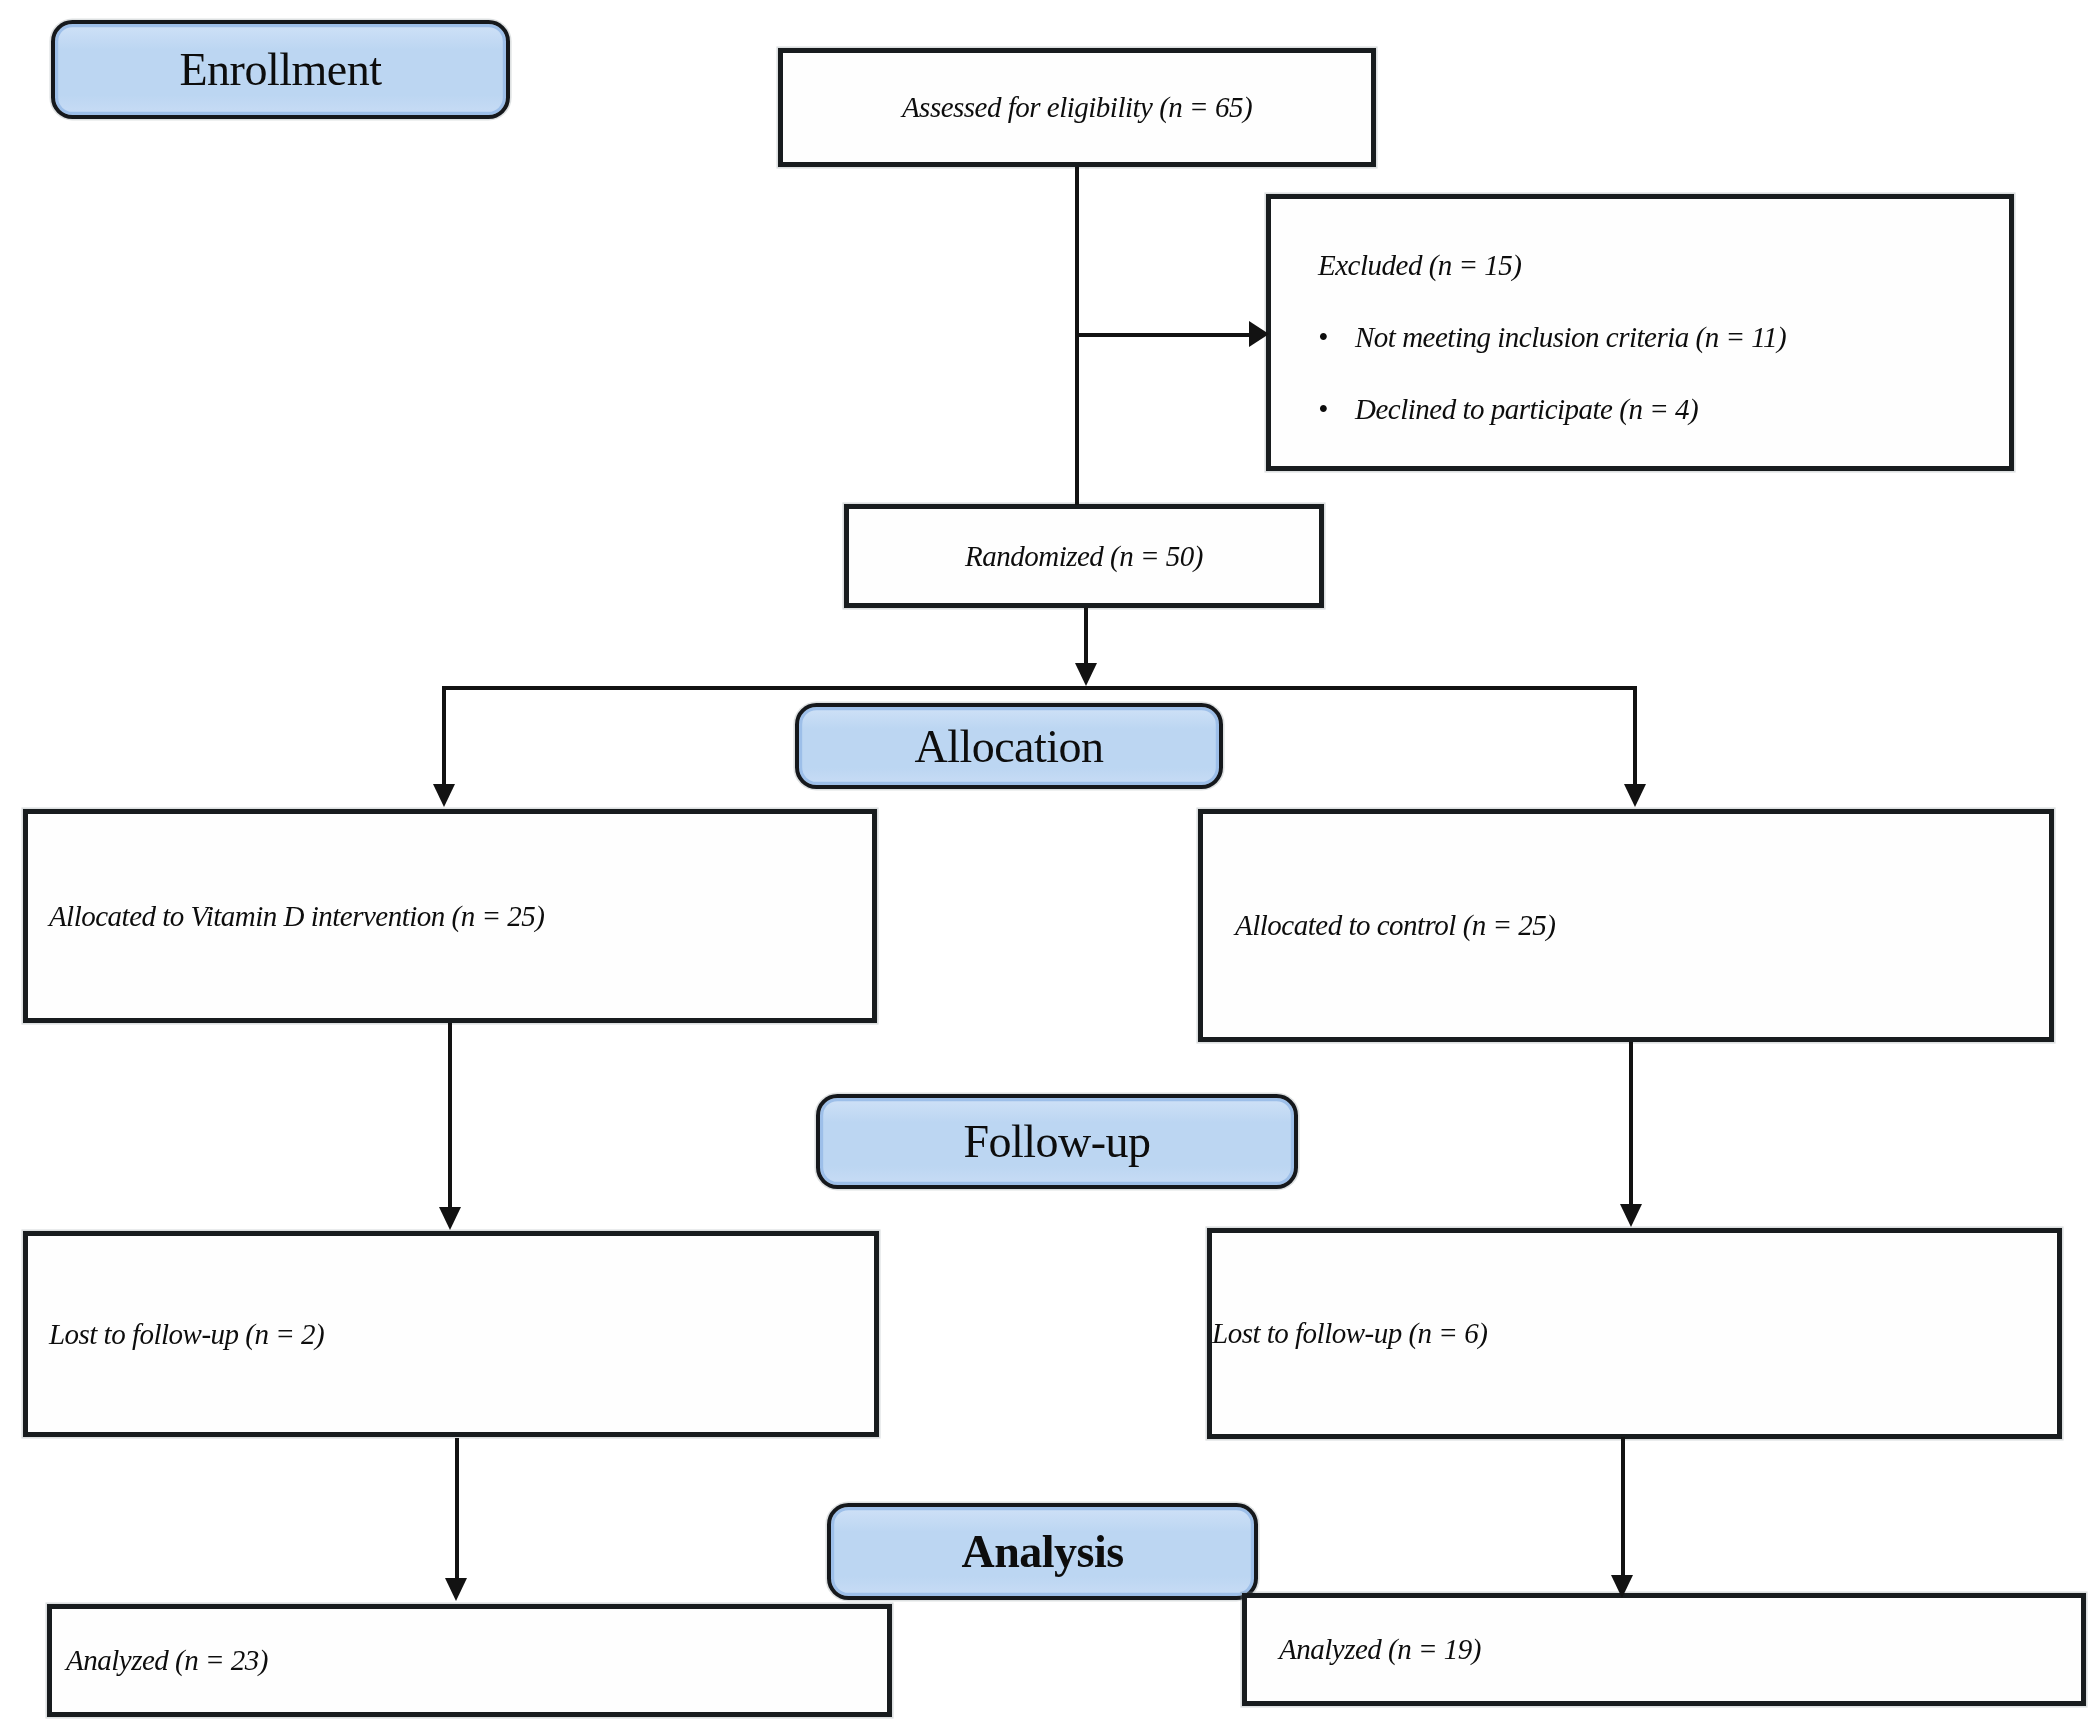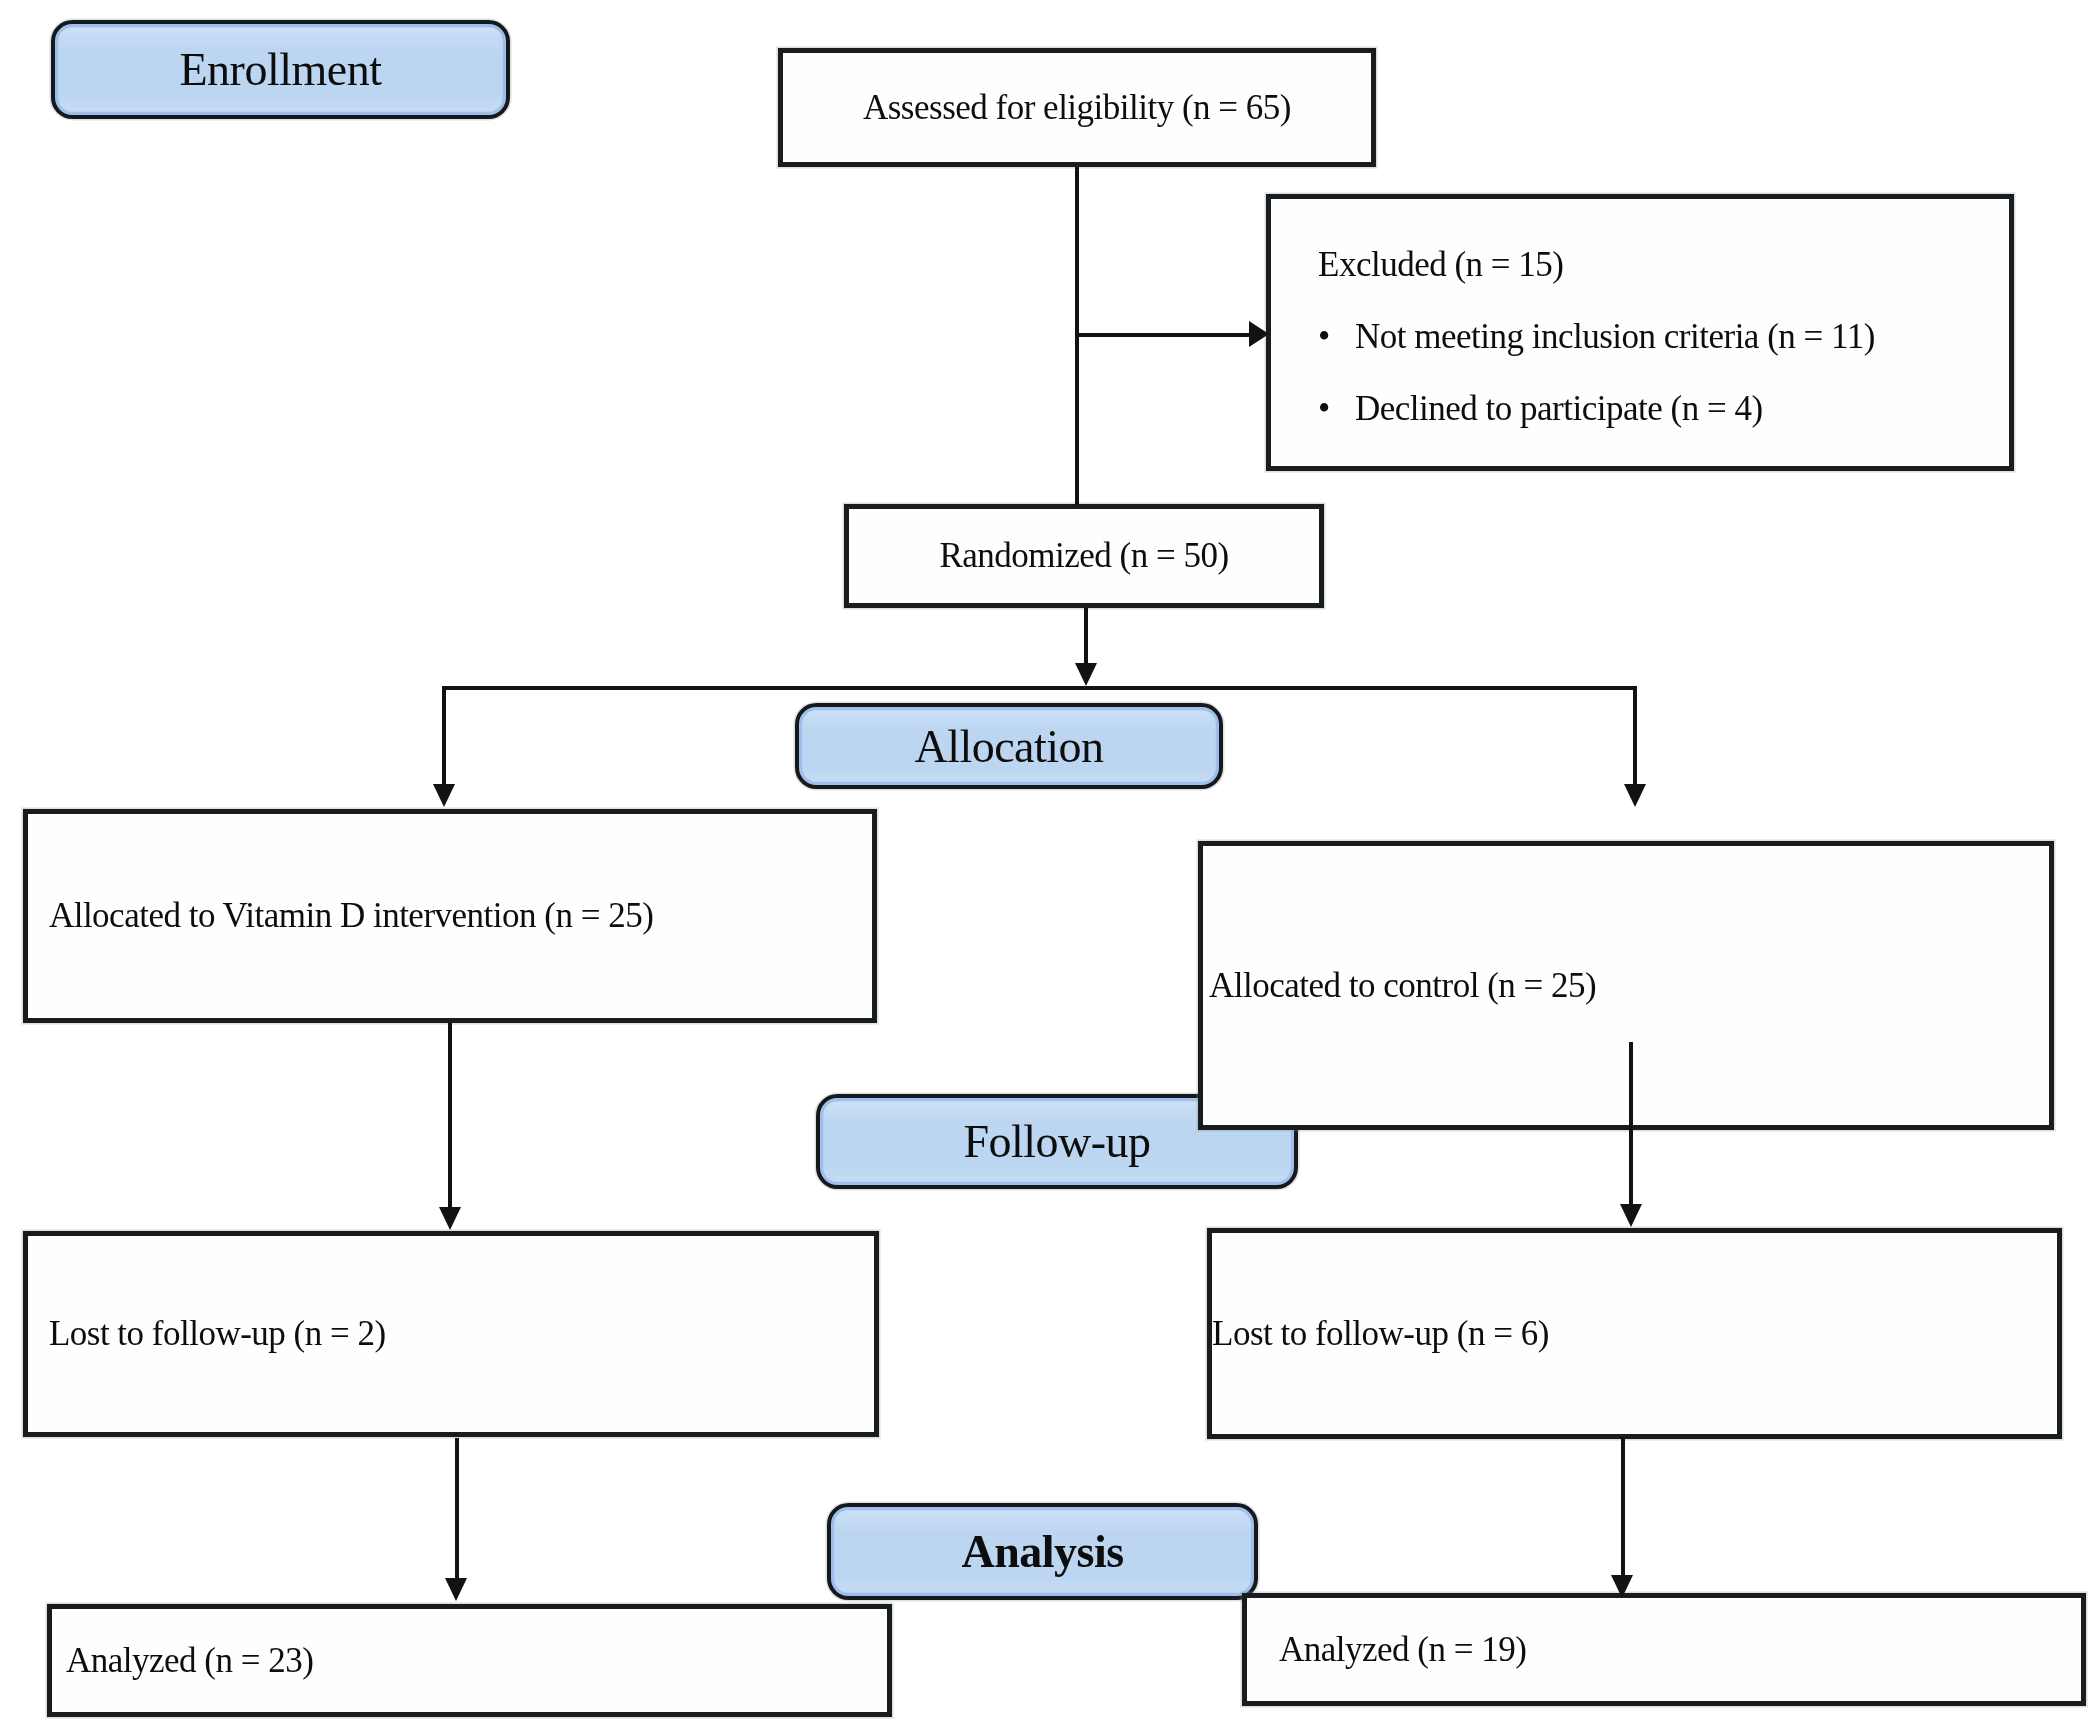--- a/index.html
+++ b/index.html
@@ -36,40 +36,41 @@
   #pill-followup   { left: 816px; top: 1094px; width: 482px; height: 95px; }
   #pill-analysis   { left: 827px; top: 1503px; width: 431px; height: 97px; font-weight: bold; }
 
   
   .pbox {
     position: absolute;
     box-sizing: border-box;
     background: #fefefe;
     border: 5.9px solid #181c1e;
     box-shadow: 0 0 0 1.6px rgba(130,140,145,0.28);
-    font-size: 35px;
+    font-size: 29px;
     letter-spacing: -0.5px;
+    font-style: italic;
   }
   .center-text {
     display: flex;
     align-items: center;
     justify-content: center;
     text-align: center;
   }
   .left-text {
     display: flex;
     align-items: center;
     justify-content: flex-start;
     text-align: left;
   }
   #box-assessed       { left: 778px; top: 48px;   width: 598px; height: 119px; }
   #box-excluded       { left: 1266px; top: 194px;  width: 748px; height: 277px; padding: 30px 26px 0 47px; line-height: 72px; }
   #box-randomized     { left: 844px; top: 504px;  width: 480px;  height: 104px; }
   #box-alloc-left     { left: 22.5px;   top: 809px; width: 854px; height: 214px; padding-left: 21.4px; }
-  #box-alloc-right    { left: 1198px; top: 809px; width: 856px; height: 289px; padding-left: 6px; margin-top: 32px; }
+  #box-alloc-right    { left: 1198px; top: 809px; width: 856px; height: 233px; padding-left: 32px; }
   #box-lost-left      { left: 22.5px;   top: 1231px; width: 856px; height: 206px; padding-left: 21.4px; }
   #box-lost-right     { left: 1207px; top: 1228px; width: 855px; height: 211px; }
   #box-analyzed-left  { left: 47px;   top: 1604px; width: 845px; height: 113px; padding-left: 14px; }
   #box-analyzed-right { left: 1242px; top: 1593px; width: 844px; height: 113px; padding-left: 32px; }
 
   .bullet-line { display: block; }
   .bullet-mark { display: inline-block; width: 37px; }
 
   
   .vline, .hline {

